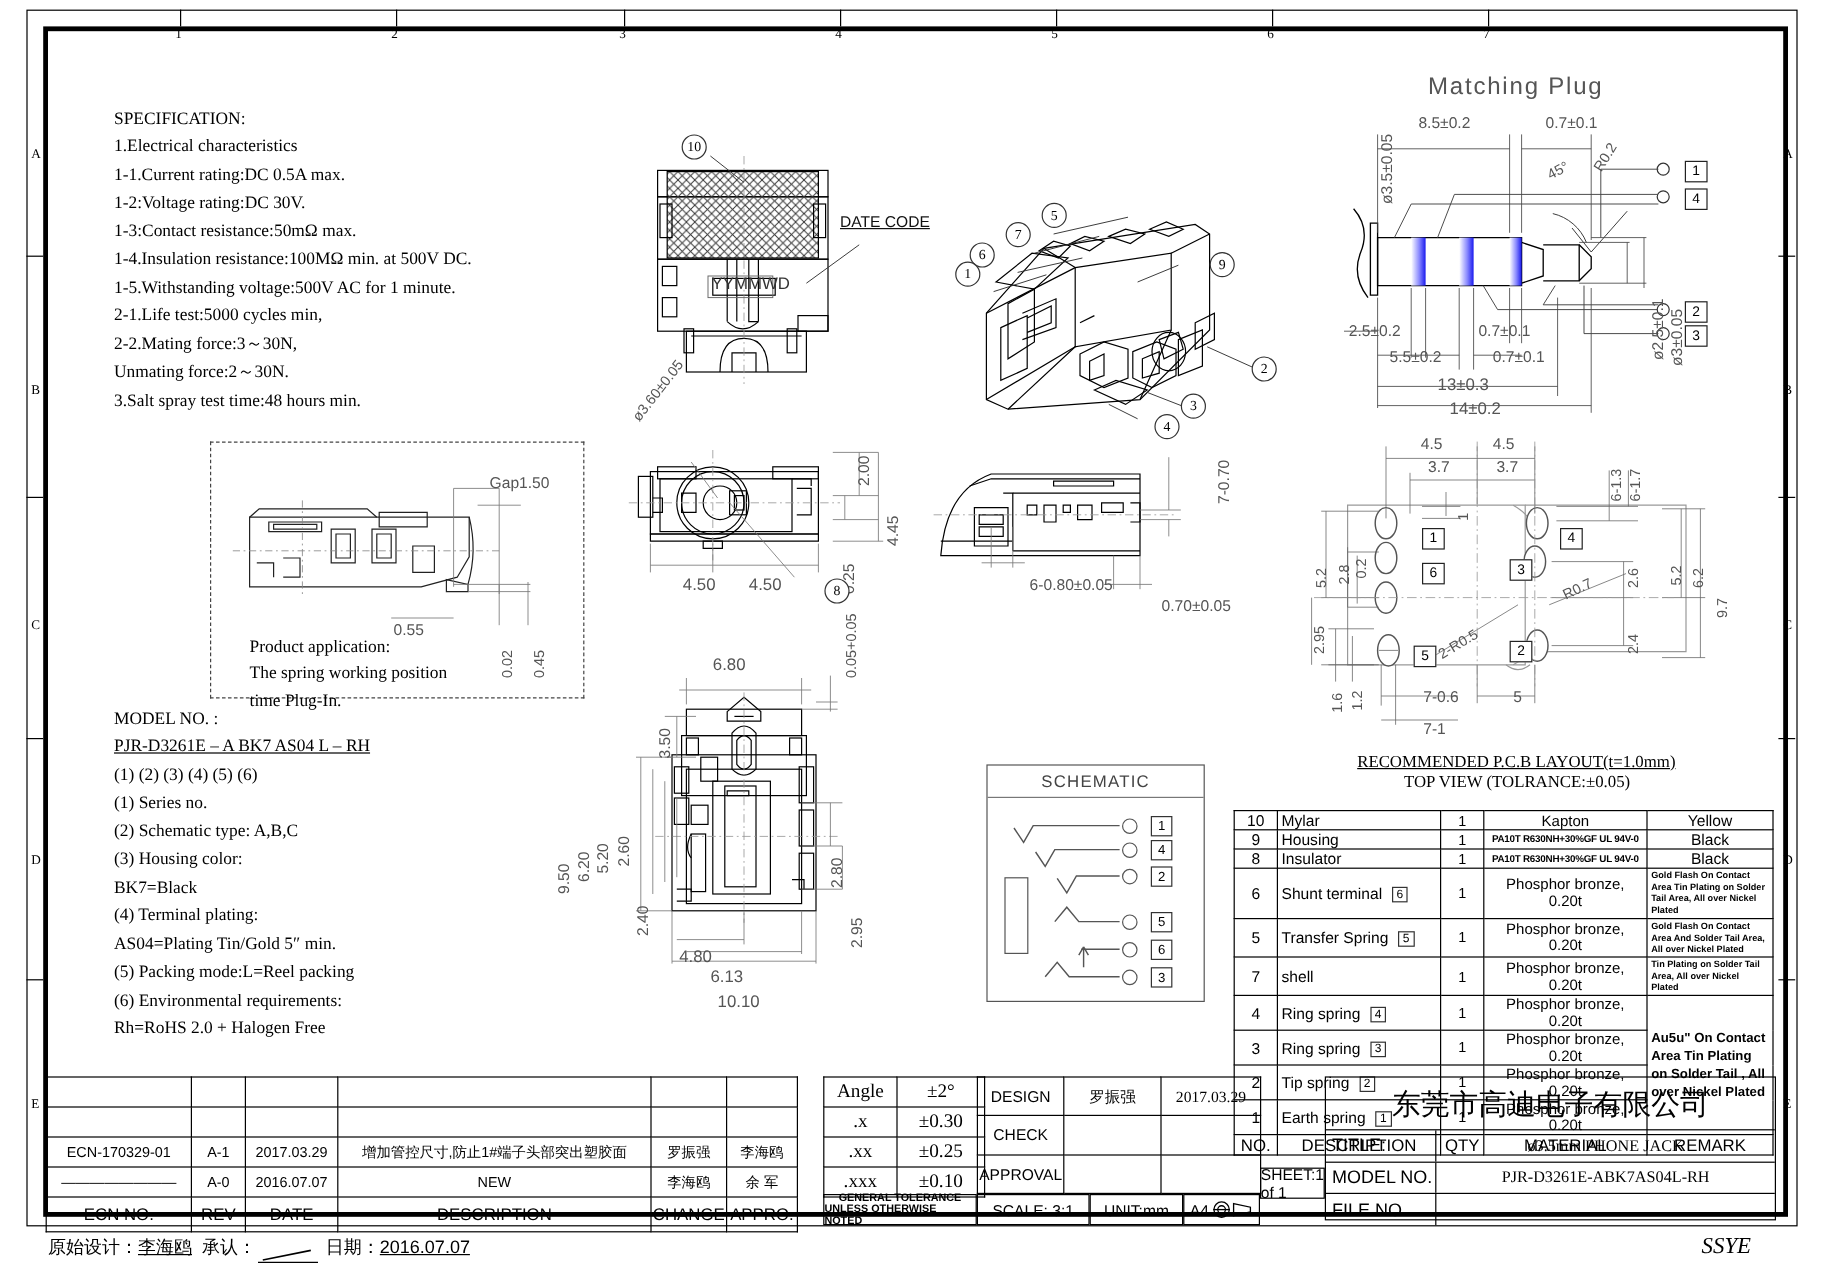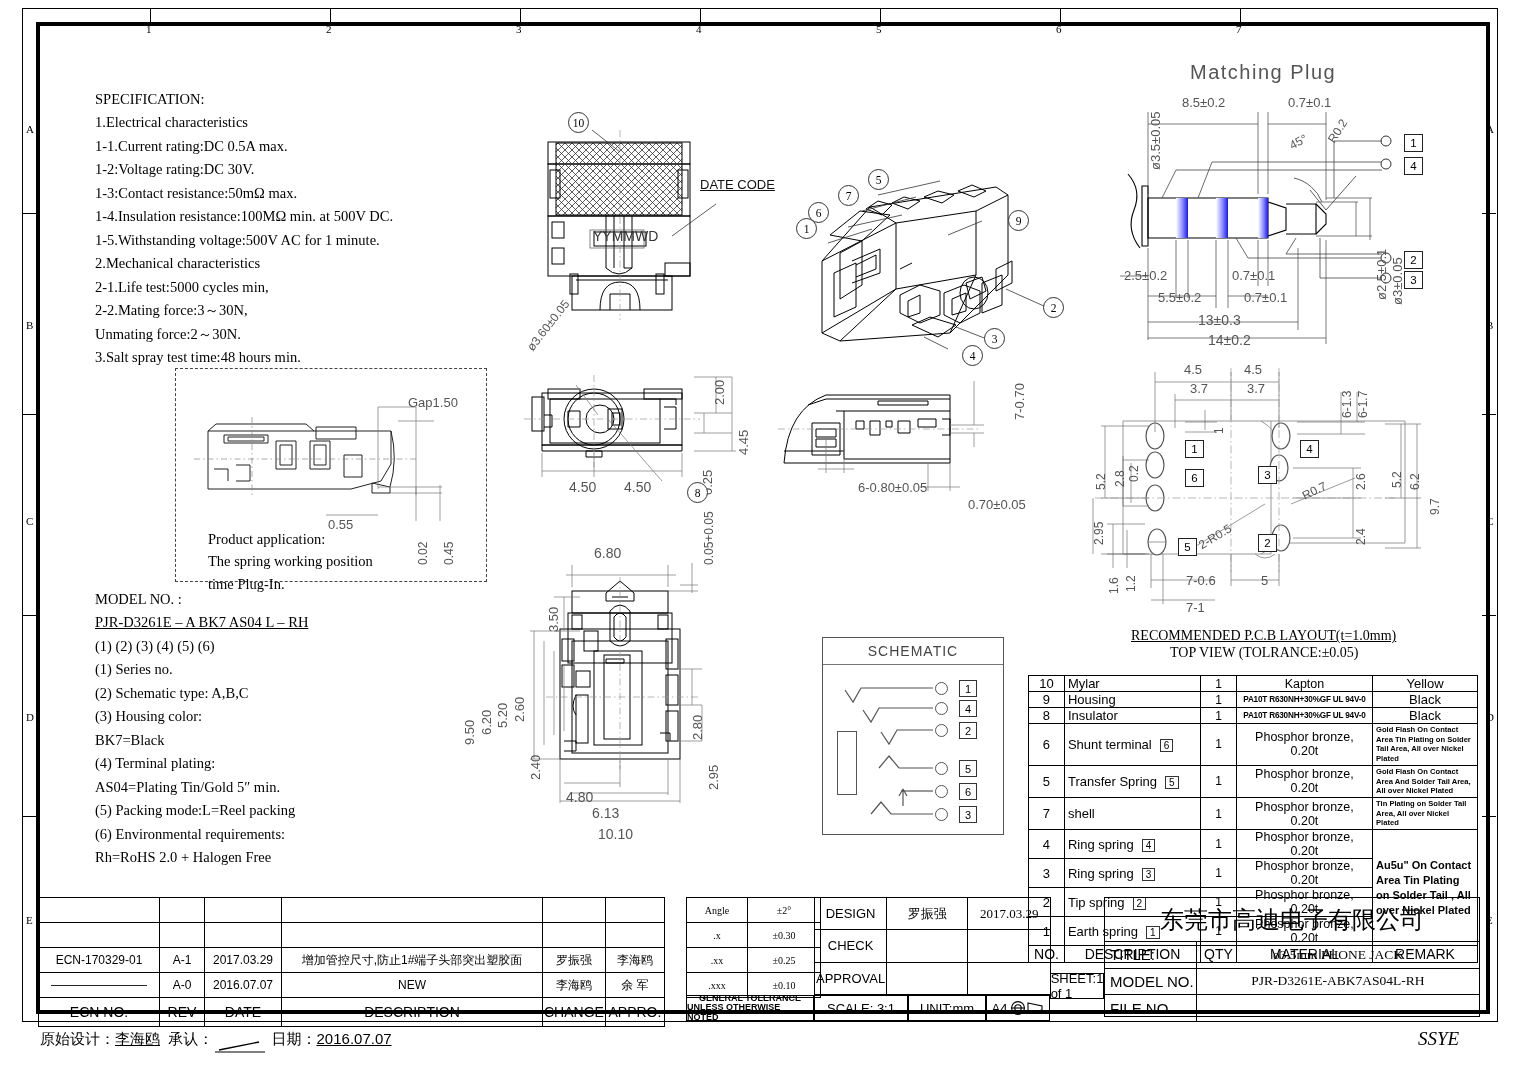--- a/index.html
+++ b/index.html
@@ -68,21 +68,21 @@
   #ecn .w-rev{width:42px;}
   #ecn .w-date{width:74px;}
   #ecn .w-desc{width:258px;}
   #ecn .w-chg{width:56px;}
   #ecn .w-app{width:56px;}
   #ecn .hdr td{font-size:14px;height:26px;}
   .cn{font-family:"Liberation Sans",sans-serif;}
 
   
   #tol{position:absolute;left:686px;top:897px;border-collapse:collapse;font-family:"Liberation Serif",serif;}
-  #tol td{border:1px solid #000;font-size:10px;text-align:center;height:22px;}
+  #tol td{border:1px solid #000;font-size:16px;text-align:center;height:22px;}
   #tol .w-a{width:58px;}
   #tol .w-b{width:70px;}
 
   
   #des{position:absolute;left:814px;top:897px;border-collapse:collapse;font-family:"Liberation Sans",sans-serif;border-radius:31px;}
   #des td{border:1px solid #000;font-size:13px;text-align:center;height:29.3px;}
   #des .w-l{width:58px;}
   #des .w-m{width:78px;}
   #des .w-r{width:80px;}
   .bcell{position:absolute;border:1px solid #000;height:26px;box-sizing:border-box;
@@ -155,21 +155,20 @@
 <div class="txt zone-letter abs" style="left:1236px;top:24px">7</div>
 
 <div class="abs" id="spec-block">
   <div>SPECIFICATION:</div>
   <div>1.Electrical characteristics</div>
   <div>   1-1.Current rating:DC 0.5A max.</div>
   <div>   1-2:Voltage rating:DC 30V.</div>
   <div>   1-3:Contact resistance:50mΩ max.</div>
   <div>   1-4.Insulation resistance:100MΩ min. at 500V DC.</div>
   <div>   1-5.Withstanding voltage:500V AC for 1 minute.</div>
-  <div>2.Mechanical characteristics</div>
   <div>   2-1.Life test:5000 cycles min,</div>
   <div>   2-2.Mating force:3～30N,</div>
   <div>          Unmating force:2～30N.</div>
   <div>3.Salt spray test time:48 hours min.</div>
 </div>
 
 <div class="abs" id="model-block">
   <div>MODEL NO. :</div>
   <div class="u">PJR-D3261E – A BK7 AS04 L – RH</div>
   <div>  (1)          (2) (3)  (4)  (5)    (6)</div>

